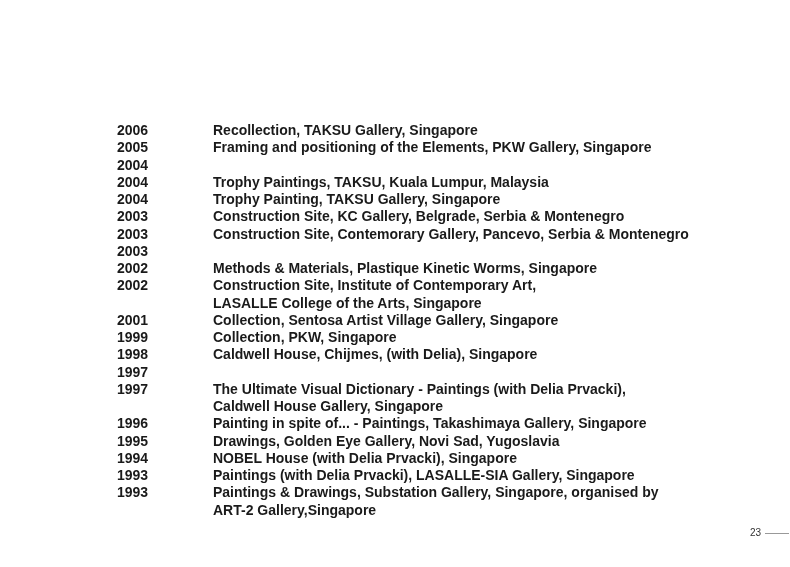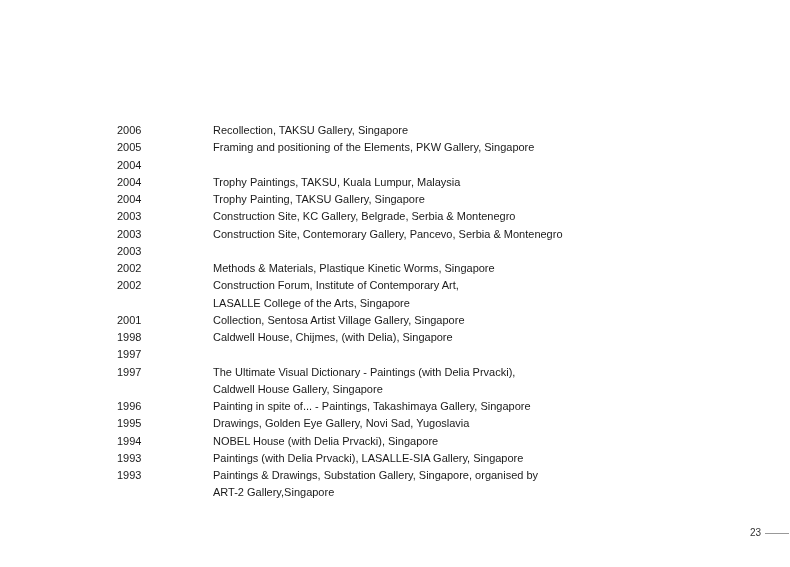--- a/index.html
+++ b/index.html
@@ -16,22 +16,23 @@
       color: #1a1a1a;
     }
     .exhibitions {
       position: absolute;
       left: 117px;
       top: 122px;
       width: 620px;
     }
     .row {
       display: flex;
-      font-size: 11px;
+      font-size: 14px;
       line-height: 17.25px;
+      font-weight: bold;
     }
     .year {
       width: 96px;
       flex: 0 0 96px;
     }
     .desc {
       flex: 1 1 auto;
       white-space: nowrap;
     }
     .desc-line {
@@ -102,28 +103,34 @@
   </div>
   <div class="row">
     <span class="year">2002</span>
     <span class="desc">
       <span class="desc-line">Methods &amp; Materials, Plastique Kinetic Worms, Singapore</span>
     </span>
   </div>
   <div class="row">
     <span class="year">2002</span>
     <span class="desc">
-      <span class="desc-line">Construction Forum, Institute of Contemporary Art,</span>
+      <span class="desc-line">Construction Site, Institute of Contemporary Art,</span>
       <span class="desc-line">LASALLE College of the Arts, Singapore</span>
     </span>
   </div>
   <div class="row">
     <span class="year">2001</span>
     <span class="desc">
       <span class="desc-line">Collection, Sentosa Artist Village Gallery, Singapore</span>
+    </span>
+  </div>
+  <div class="row">
+    <span class="year">1999</span>
+    <span class="desc">
+      <span class="desc-line">Collection, PKW, Singapore</span>
     </span>
   </div>
   <div class="row">
     <span class="year">1998</span>
     <span class="desc">
       <span class="desc-line">Caldwell House, Chijmes, (with Delia), Singapore</span>
     </span>
   </div>
   <div class="row">
     <span class="year">1997</span>

